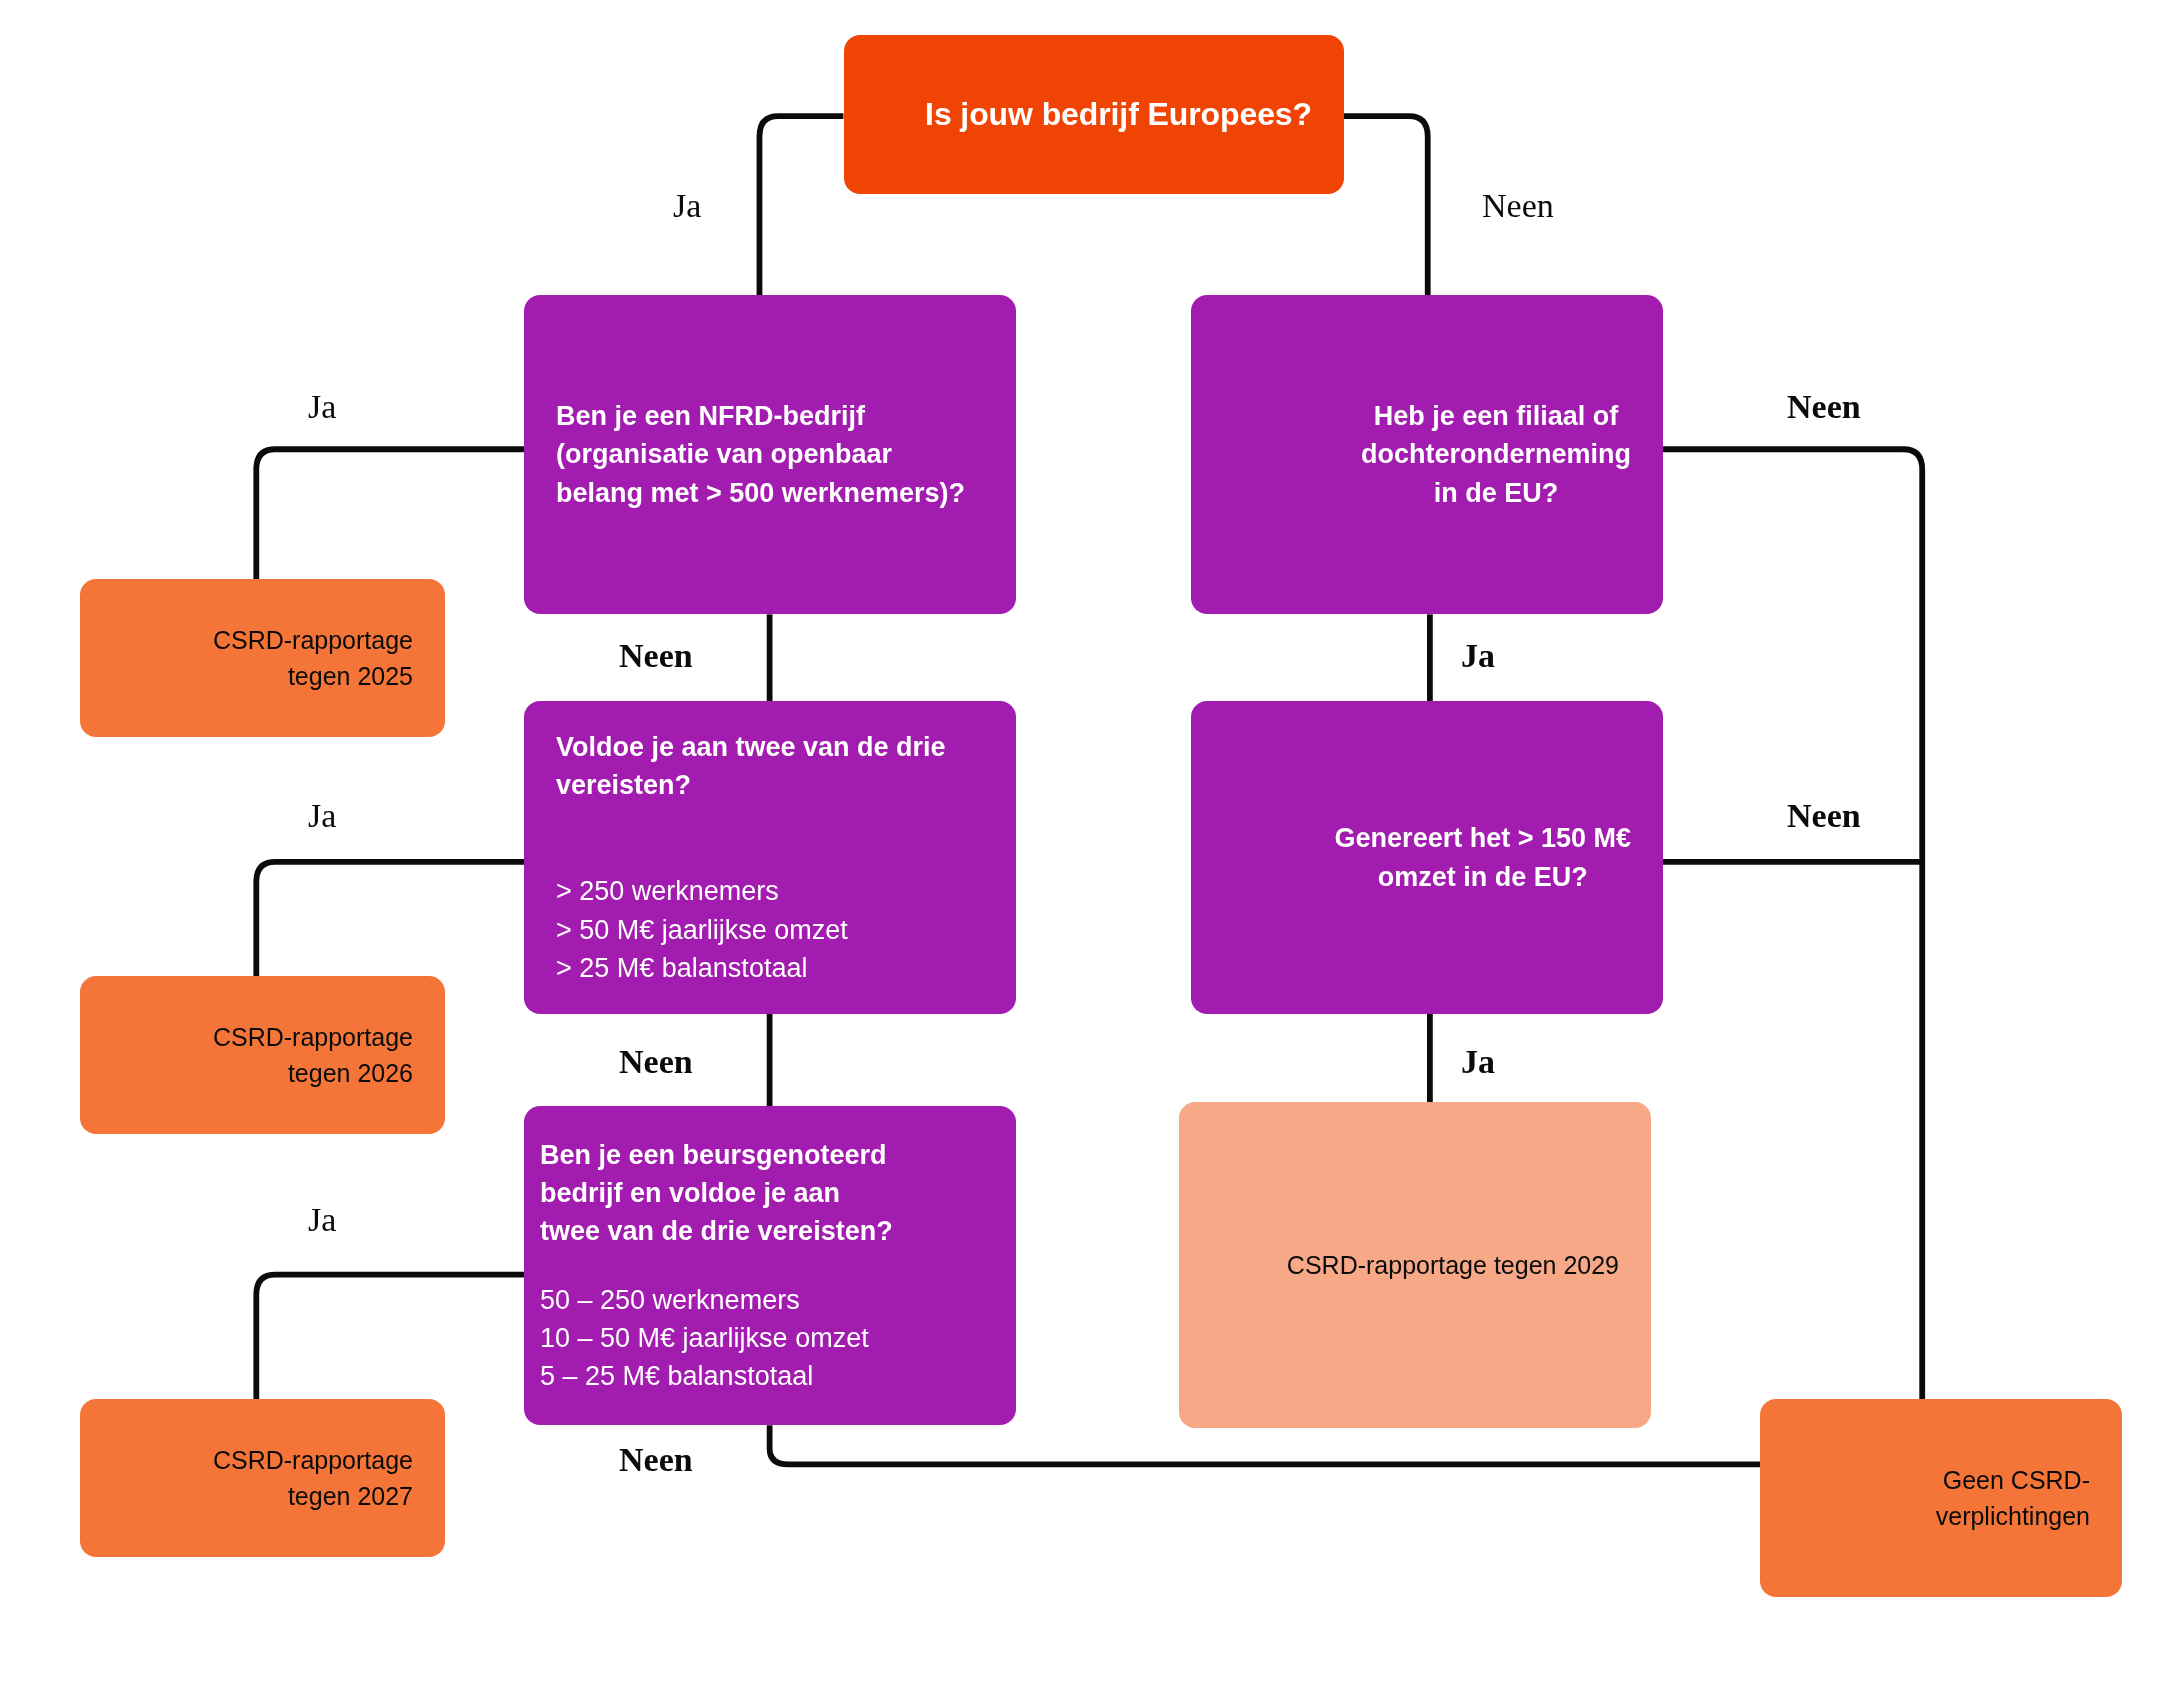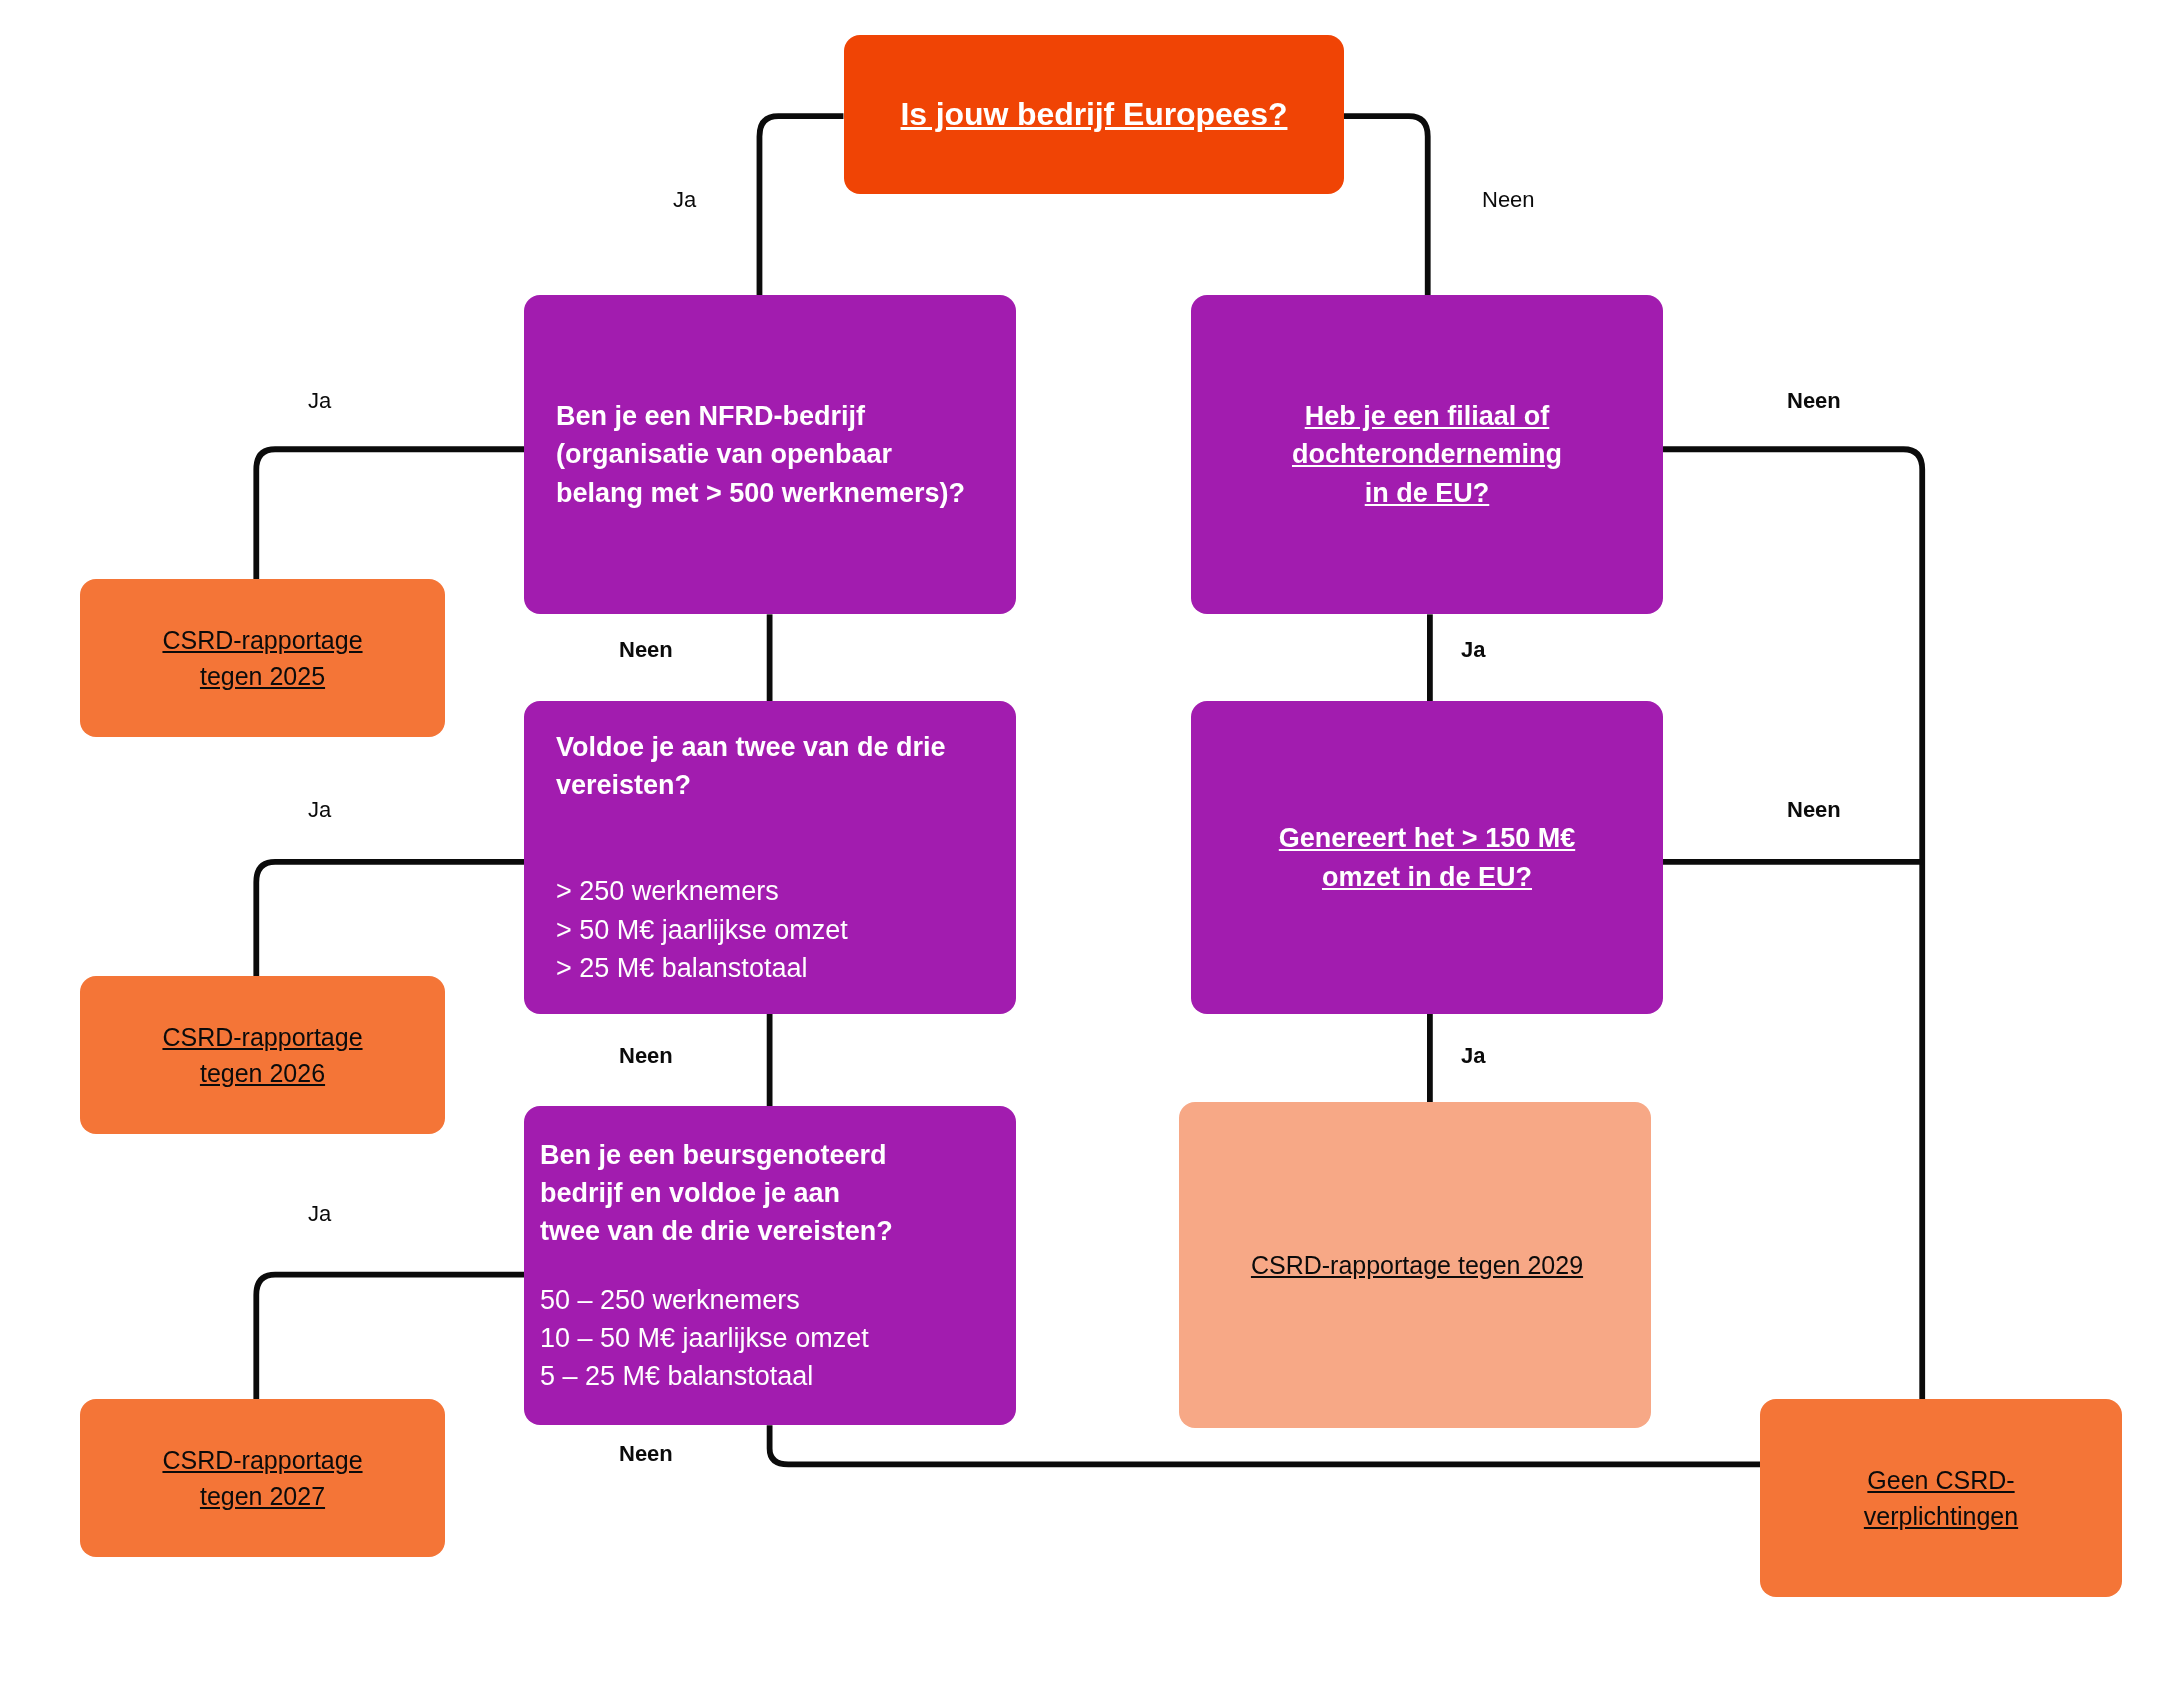--- a/index.html
+++ b/index.html
@@ -27,21 +27,21 @@
   }
   .node {
     position: absolute;
     box-sizing: border-box;
     border-radius: 16px;
     display: flex;
     flex-direction: column;
     justify-content: center;
     padding: 0 32px;
   }
-  .node.center { align-items: center; text-align: center; text-decoration: underline; }
+  .node.center { align-items: flex-end; text-align: center; }
   .node.left   { align-items: flex-start; text-align: left; }
 
   .node-start {
     background: #F04405;
     color: #ffffff;
     font-weight: bold;
     font-size: 32px;
     letter-spacing: -0.1px;
   }
   .node-decision {
@@ -66,24 +66,25 @@
     font-weight: bold;
     margin: 0;
   }
   .criteria {
     margin-top: 30px;
     font-weight: normal;
   }
   .criteria div { white-space: pre; }
   .edge-label {
     position: absolute;
-    font-size: 22px;
+    font-size: 34px;
     font-weight: bold;
     color: #0b0b0b;
     white-space: nowrap;
+    font-family: Liberation Serif, serif;
   }
   .edge-label.thin { font-weight: normal; }
 </style>
 </head>
 <body>
 
 <div id="stage">
 
   <svg class="wires" viewBox="0 0 3000 2347">
     <g fill="none" stroke="#0b0b0b" stroke-width="8" stroke-linecap="butt" stroke-linejoin="round">

